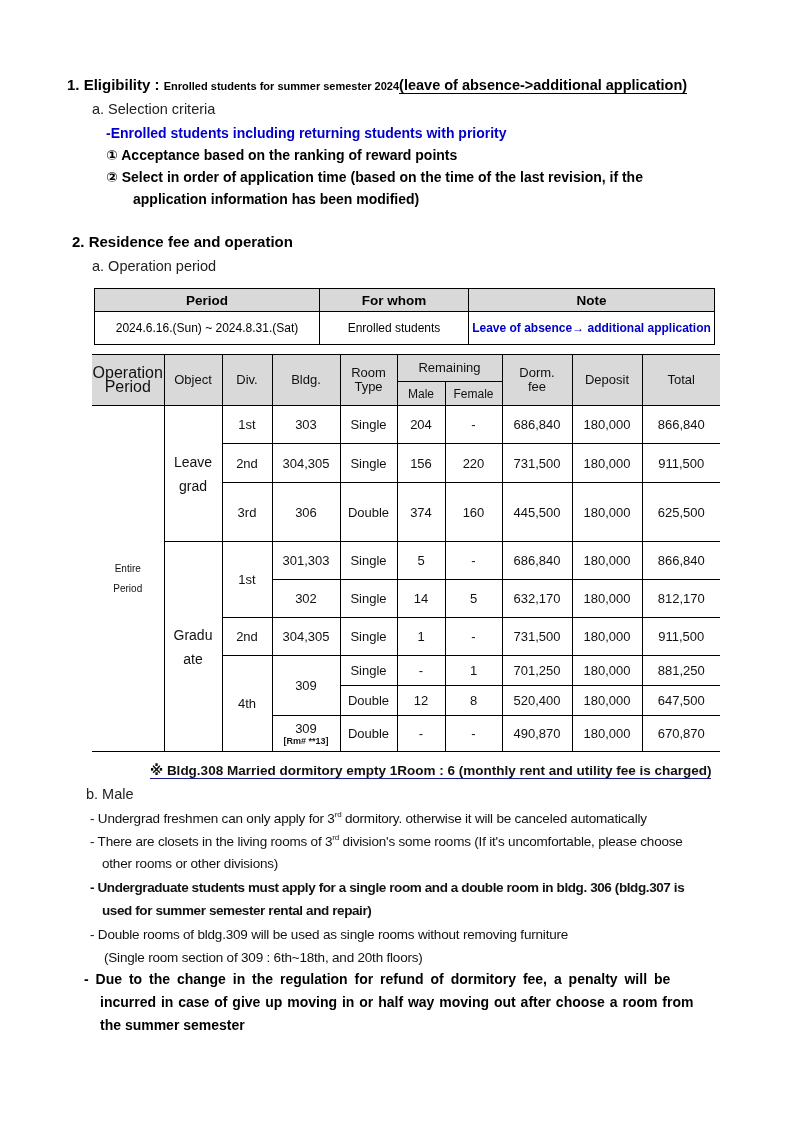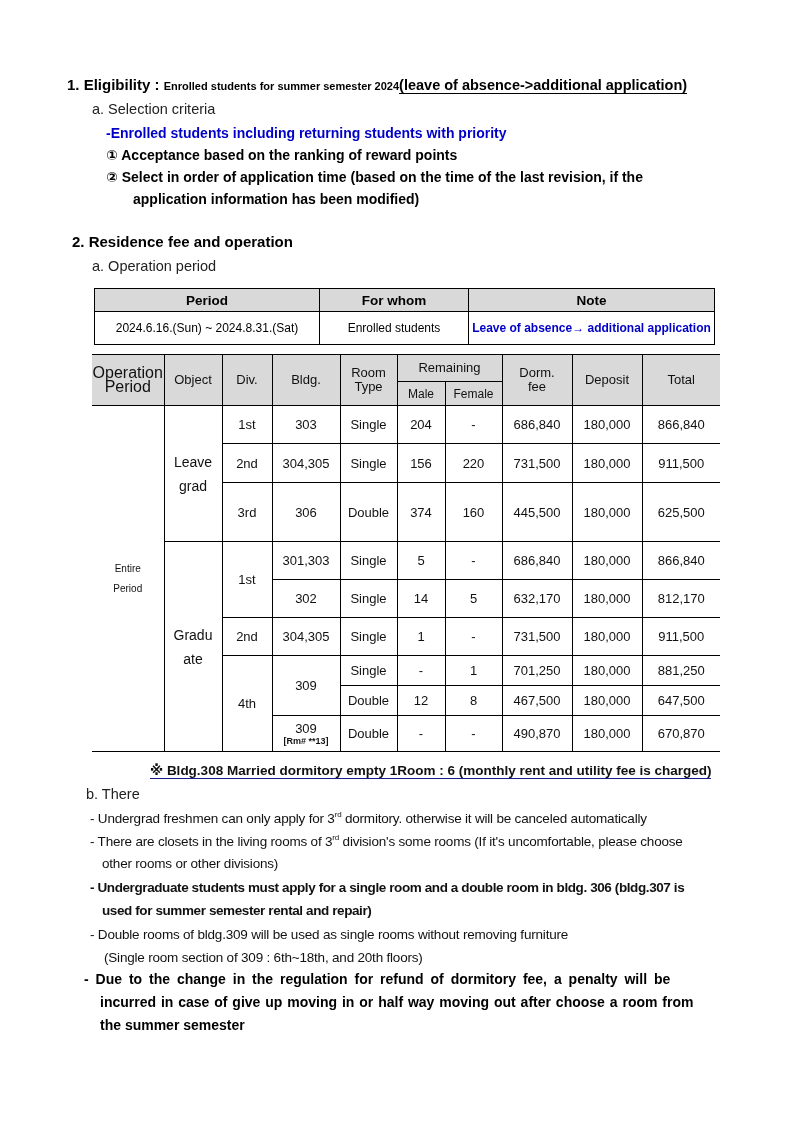--- a/index.html
+++ b/index.html
@@ -194,21 +194,21 @@
     <td>1</td>
     <td>701,250</td>
     <td>180,000</td>
     <td>881,250</td>
   </tr>
 
   <tr style="height:30px;">
     <td>Double</td>
     <td>12</td>
     <td>8</td>
-    <td>467,500</td>
+    <td>520,400</td>
     <td>180,000</td>
     <td>647,500</td>
   </tr>
 
   <tr style="height:36px;">
     <td>
       <span>309</span>
       <span class="tiny">[Rm# **13]</span>
     </td>
     <td>Double</td>
@@ -216,21 +216,21 @@
     <td>-</td>
     <td>490,870</td>
     <td>180,000</td>
     <td>670,870</td>
   </tr>
 </tbody>
   </table>
 
 <div class="abs" style="left:150px; top:762px; font-size:13.5px; font-weight:bold; border-bottom:1px solid #1a1a8c; color:#111;">※ Bldg.308 Married dormitory empty 1Room : 6 (monthly rent and utility fee is charged)</div>
 
-<div class="abs sub" style="left:86px; top:786px;">b. There</div>
+<div class="abs sub" style="left:86px; top:786px;">b. Male</div>
 
 <div class="abs note" style="left:90px; top:810px;">
   <span>- Undergrad freshmen can only apply for 3</span><sup>rd</sup><span> dormitory. otherwise it will be canceled automatically</span>
 </div>
 <div class="abs note" style="left:90px; top:833px;">
   <span>- There are closets in the living rooms of 3</span><sup>rd</sup><span> division's some rooms (If it's uncomfortable, please choose</span>
 </div>
 <div class="abs note" style="left:102px; top:856px;">other rooms or other divisions)</div>
 
 <div class="abs note" style="left:90px; top:880px; font-weight:bold; letter-spacing:-0.4px;">- Undergraduate students must apply for a single room and a double room in bldg. 306 (bldg.307 is</div>

